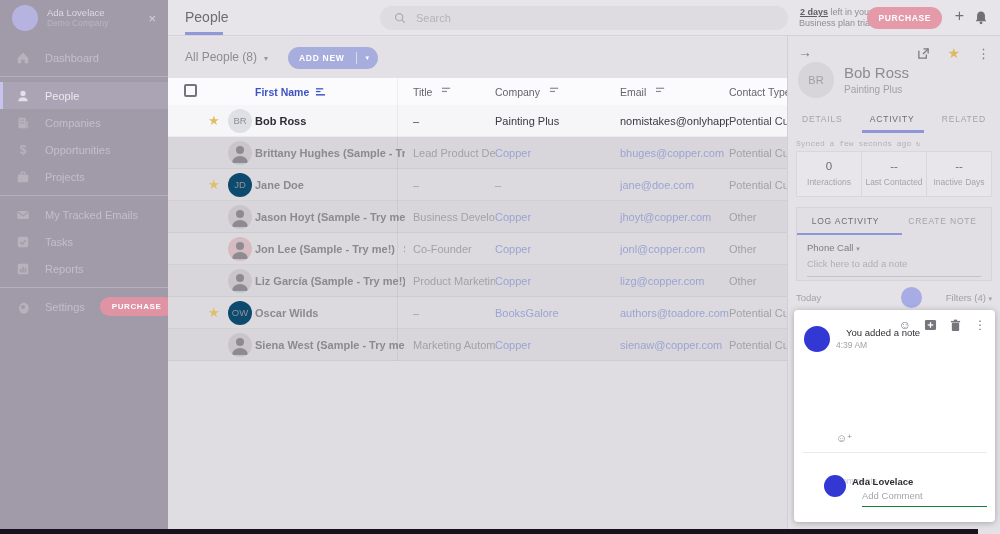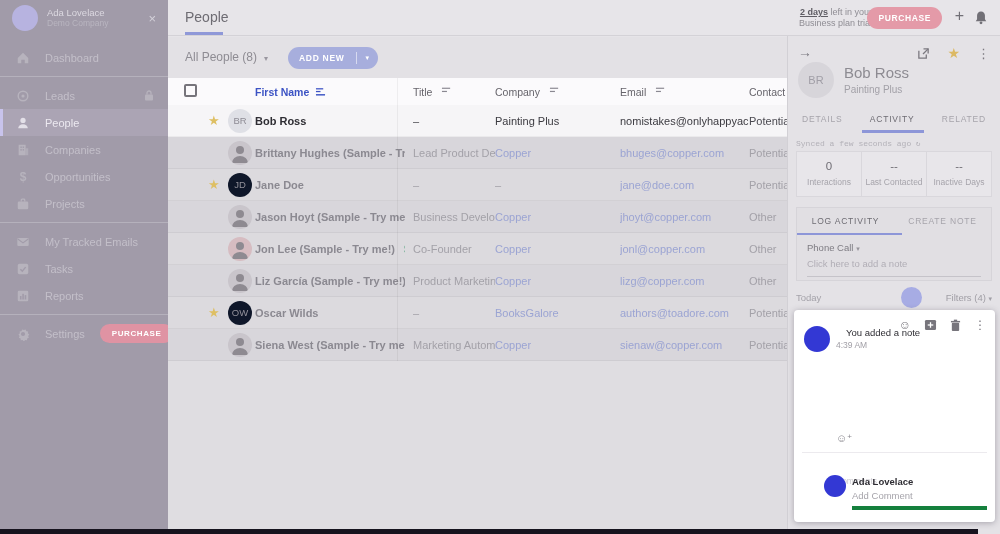--- a/index.html
+++ b/index.html
@@ -54,29 +54,29 @@
   .trow { height:32px; display:flex; align-items:center; font-size:11px; border-bottom:1px solid rgba(0,0,0,.045); cursor:pointer; }
   .dim-a { background:#d8d6db; }
   .dim-b { background:#dcdade; }
   .bright { background:#f6f5f7; }
   .c-sel { width:40px; padding-left:16px; flex:none; }
   .c-star { width:20px; flex:none; }
   .c-av { width:27px; flex:none; }
   .c-name { width:150px; flex:none; white-space:nowrap; overflow:hidden; display:flex; align-items:center; }
   .c-title { width:90px; padding-left:8px; flex:none; white-space:nowrap; overflow:hidden; }
   .c-co { width:125px; flex:none; white-space:nowrap; overflow:hidden; }
-  .c-email { width:129px; flex:none; white-space:nowrap; overflow:hidden; }
+  .c-email { width:109px; flex:none; white-space:nowrap; overflow:hidden; }
   .c-ct { flex:1; white-space:nowrap; overflow:hidden; }
   .checkbox { width:13px; height:13px; border:2px solid #76747b; border-radius:2px; background:transparent; cursor:pointer; }
   .hname { color:#3c53c4; font-weight:bold; }
   .sorticon { margin-left:6px; color:#8a8891; }
   .sorticon.active { color:#3c53c4; }
   .star { font-size:13px; color:#debf63; line-height:1; cursor:pointer; }
   .avatar { width:24px; height:24px; border-radius:50%; display:flex; align-items:center; justify-content:center; flex:none; overflow:hidden; }
-  .av-init { background:#0f172a; color:#94929b; font-size:9.5px; }
+  .av-init { background:#0c4a6e; color:#94929b; font-size:9.5px; }
   .bright .av-init { background:#dfe0e6; color:#8e8c95; }
   .av-photo { background:#c9c5cb; color:#8e8a91; }
   .pname { font-weight:bold; color:#8b8991; }
   .bright .pname { color:#2e2d33; }
   .dollar { color:#5da584; font-weight:bold; font-size:11px; margin-left:9px; }
   .ptitle, .pcontact { color:#a3a1a8; }
   .plink { color:#9ba4d3; }
   .pdash { color:#a3a1a8; }
   .bright .ptitle, .bright .pcontact, .bright .pdash { color:#4a4950; }
   .bright .pco, .bright .pemail { color:#3b3a40; }
@@ -124,21 +124,21 @@
   .nc-time { position:absolute; left:42px; top:30px; font-size:8.5px; color:#a19fa6; }
   .nc-body { position:absolute; left:42px; top:47px; right:8px; font-size:9.5px; line-height:13px; color:#4b4a51; }
   .nc-body p + p { margin-top:9px; }
   .nc-attr b { color:#2e2d33; }
   .nc-react { position:absolute; left:42px; top:122px; font-size:11px; color:#8a888f; cursor:pointer; }
   .nc-react .pl { font-size:8px; vertical-align:3px; }
   .nc-div { position:absolute; left:8px; right:8px; top:142px; border-top:1px solid #eceaee; }
   .nc-comments-lbl { position:absolute; left:42px; top:166px; font-size:8.5px; color:#cbc9cf; }
   .nc-cavatar { position:absolute; left:30px; top:165px; width:22px; height:22px; border-radius:50%; background:#3338d4; }
   .nc-cname { position:absolute; left:58px; top:166px; font-size:9.5px; font-weight:bold; color:#2e2d33; }
-  .nc-cph { position:absolute; left:58px; top:180px; right:8px; font-size:9.5px; color:#a6a4ab; border-bottom:4px solid #15803d; padding-bottom:5px; cursor:text; }
+  .nc-cph { position:absolute; left:68px; top:180px; right:8px; font-size:9.5px; color:#a6a4ab; border-bottom:1px solid #15803d; padding-bottom:5px; cursor:text; }
 
   .bottom-bar { position:absolute; left:0; bottom:0; width:978px; height:5px; background:#16131e; z-index:7; }
 </style>
 </head>
 <body>
 
 <aside class="sidebar">
   <div class="sb-header">
     <div class="sb-avatar"></div>
     <div class="sb-user">
@@ -150,35 +150,20 @@
   <nav class="nav">
     <div class="nav-item">
       <span class="nicon icon">
         <svg width="14" height="14" viewBox="0 0 16 16">
             <path d="M2 8 L8 2 L14 8 V14 H10 V10 H6 V14 H2 Z" fill="currentColor"></path>
           </svg>
         </span>
       <span>Dashboard</span>
     </div>
     <div class="nav-divider"></div>
-    <div class="nav-item">
-      <span class="nicon icon">
-        <svg width="14" height="14" viewBox="0 0 16 16">
-            <circle cx="8" cy="8" r="5.5" fill="none" stroke="currentColor" stroke-width="1.6"></circle>
-            <circle cx="8" cy="8" r="1.8" fill="currentColor"></circle>
-          </svg>
-        </span>
-      <span>Leads</span>
-      <span class="nav-lock icon">
-        <svg width="10" height="11" viewBox="0 0 10 11">
-            <rect x="1" y="4.5" width="8" height="6" rx="1" fill="currentColor"></rect>
-            <path d="M3 4.5 V3 a2 2 0 0 1 4 0 v1.5" fill="none" stroke="currentColor" stroke-width="1.3"></path>
-          </svg>
-        </span>
-    </div>
     <div class="nav-item active">
       <span class="nicon icon">
         <svg width="14" height="14" viewBox="0 0 16 16">
             <circle cx="8" cy="5" r="3" fill="currentColor"></circle>
             <path d="M2.5 14 a5.5 4.5 0 0 1 11 0 Z" fill="currentColor"></path>
           </svg>
         </span>
       <span>People</span>
     </div>
     <div class="nav-item">
@@ -248,20 +233,29 @@
       <span>Settings</span>
       <span class="sb-purchase">PURCHASE</span>
     </div>
   </nav>
   <div class="sb-logo">copper</div>
 </aside>
 
 <header class="topbar">
   <div class="page-title">People</div>
   <div class="title-underline"></div>
+  <div class="search">
+    <span class="sicon icon">
+      <svg width="12" height="12" viewBox="0 0 14 14">
+          <circle cx="6" cy="6" r="4.2" fill="none" stroke="currentColor" stroke-width="1.4"></circle>
+          <line x1="9.2" y1="9.2" x2="12.5" y2="12.5" stroke="currentColor" stroke-width="1.4"></line>
+        </svg>
+      </span>
+    <span class="sph">Search</span>
+  </div>
   <div class="trial">
     <div><b>2 days</b><span> left in your</span></div>
     <div>Business plan trial</div>
   </div>
   <div class="hdr-purchase">PURCHASE</div>
   <div class="hdr-plus">+</div>
   <div class="hdr-bell icon">
     <svg width="14" height="15" viewBox="0 0 16 17">
         <path d="M8 1.5 C5.2 1.5 3.5 3.6 3.5 6.3 V10.5 L2 12.7 H14 L12.5 10.5 V6.3 C12.5 3.6 10.8 1.5 8 1.5 Z" fill="currentColor"></path>
         <circle cx="8" cy="14.6" r="1.6" fill="currentColor"></circle>

